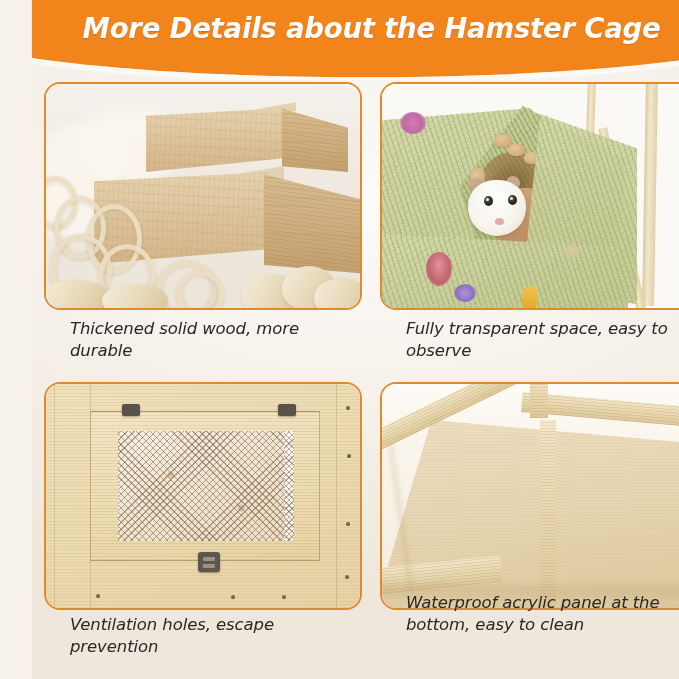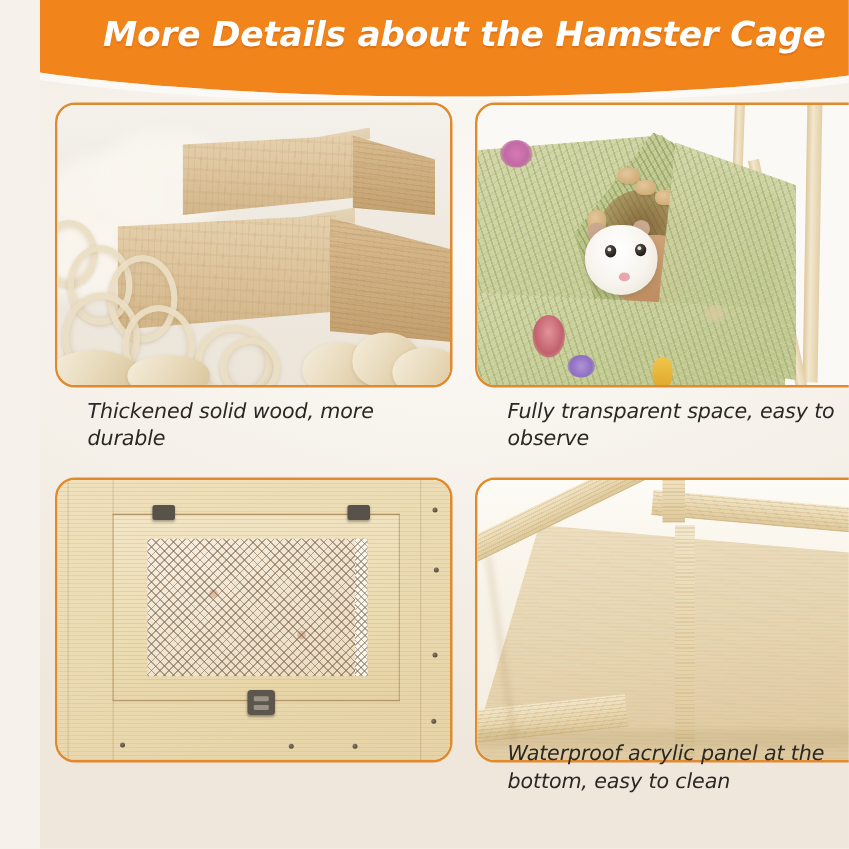--- a/index.html
+++ b/index.html
@@ -431,20 +431,23 @@
         <div class="screw" style="left:300px; top:22px;"></div>
         <div class="screw" style="left:301px; top:70px;"></div>
         <div class="screw" style="left:300px; top:138px;"></div>
         <div class="screw" style="left:299px; top:191px;"></div>
         <div class="screw" style="left:50px; top:210px;"></div>
         <div class="screw" style="left:185px; top:211px;"></div>
         <div class="screw" style="left:236px; top:211px;"></div>
       </div>
     </div>
   </div>
+  <div class="caption" id="cap-2">
+    <span class="caption-text">Ventilation holes, escape prevention</span>
+  </div>
 
   <div class="cell" id="cell-3">
     <div class="photo-frame">
       <div class="photo-inner">
         <div class="p4-bg"></div>
 
         <div class="p4-acrylic" style="left:-10px; top:36px; width:330px; height:200px; clip-path: polygon(18% 0%, 100% 12%, 100% 100%, 0% 100%);"></div>
 
         <div class="p4-rail" style="left:-24px; top:56px; width:240px; height:20px; transform: rotate(-26deg); transform-origin: left center;"></div>
         <div class="p4-rail" style="left:140px; top:8px; width:200px; height:20px; transform: rotate(5deg); transform-origin: left center;"></div>

